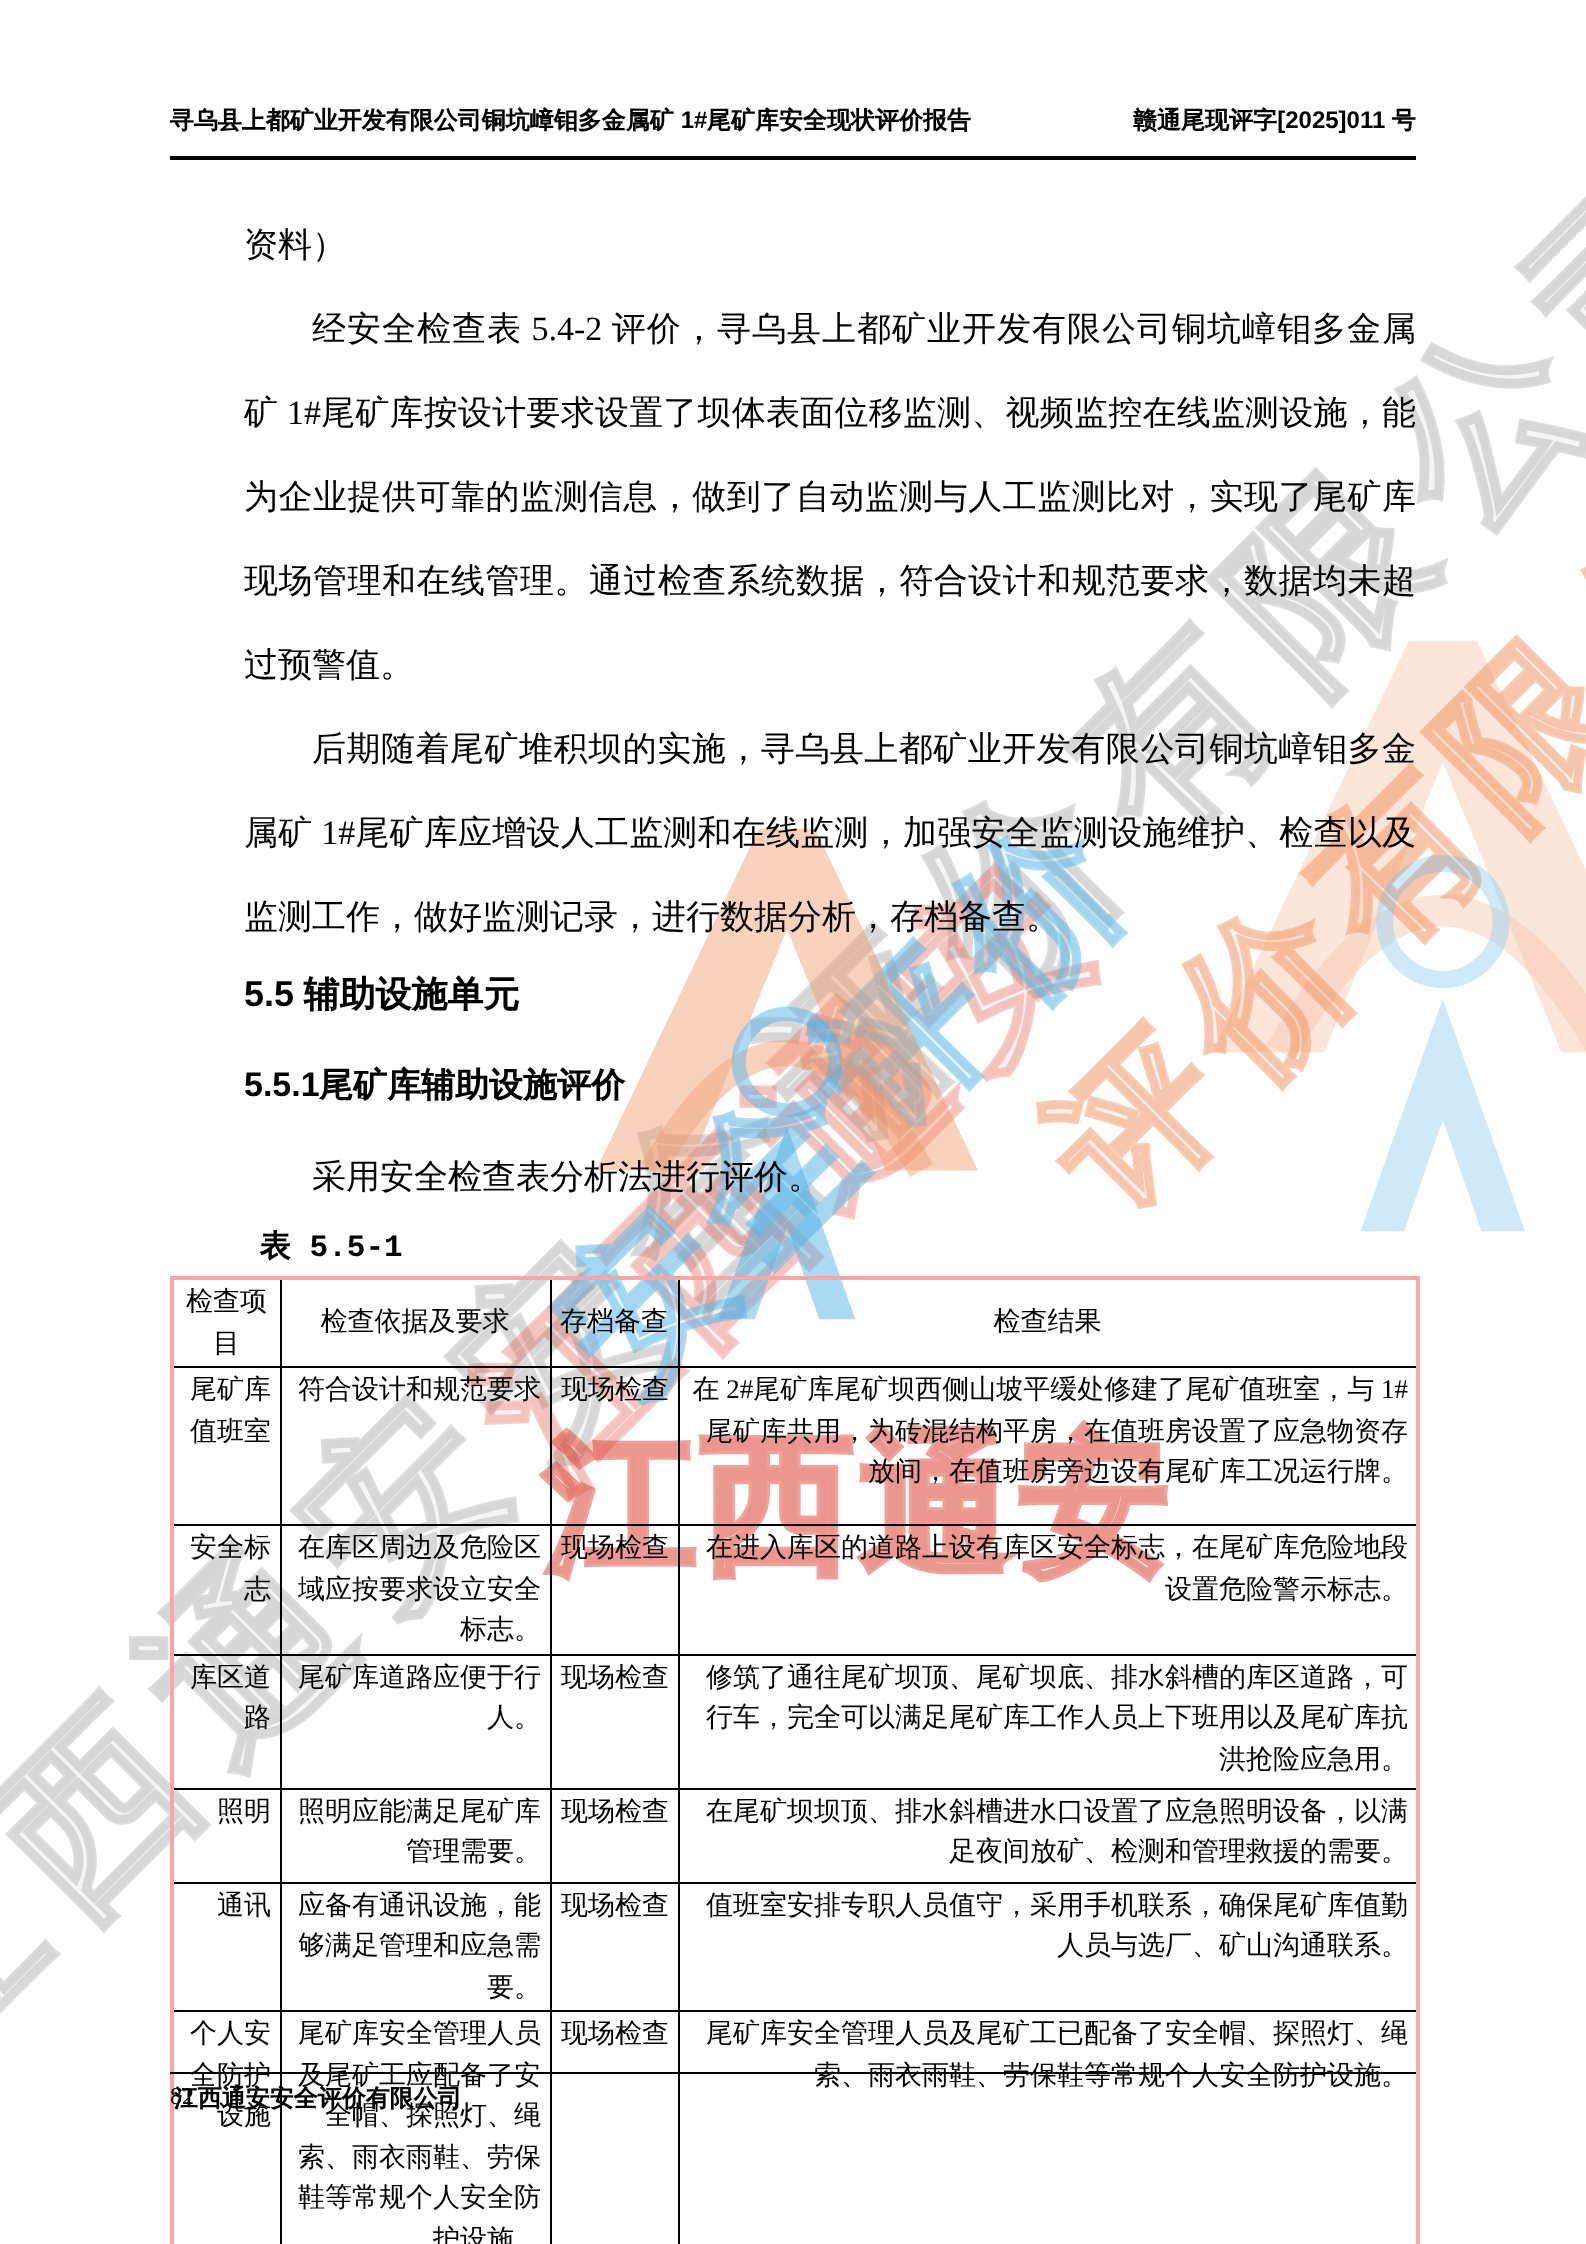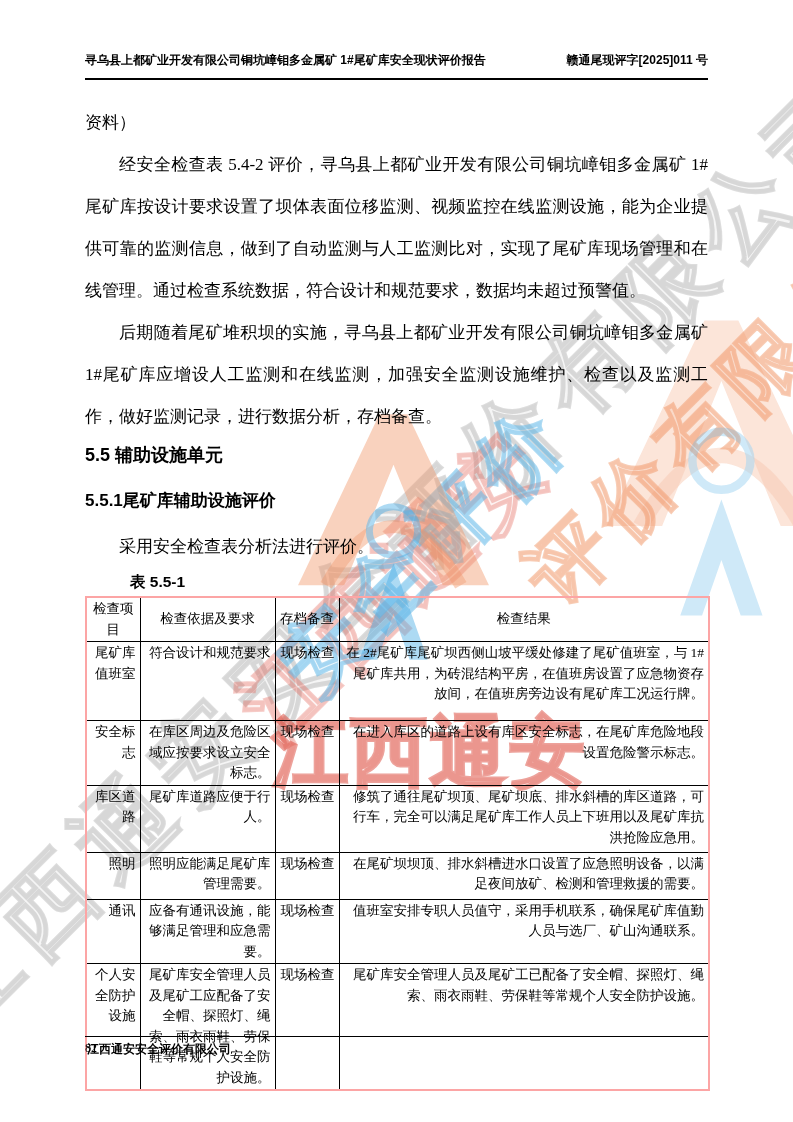--- a/index.html
+++ b/index.html
@@ -23,27 +23,27 @@
   .wm-red{left:272px;top:702px;font-size:76px;letter-spacing:3px;
            color:rgba(224,85,72,0.14);-webkit-text-stroke:3px rgba(220,70,55,0.5);}
   .logo{position:absolute;}
   .logo-main{left:296px;top:412px;width:196px;height:250px;opacity:0.85;}
   .logo-second{left:604px;top:318px;width:236px;height:300px;opacity:0.5;}
   
   .content{position:absolute;inset:0;z-index:1;padding:52px 85px 0 85px;box-sizing:border-box;}
   .doc-header{display:flex;justify-content:space-between;align-items:flex-end;
               font-family:"Liberation Sans",sans-serif;font-weight:bold;font-size:12px;color:#000;}
   .header-rule{margin-top:9px;height:2px;background:#000;}
-  .bodytext{font-size:17px;line-height:42px;text-align:justify;color:#000;}
+  .bodytext{font-size:17px;line-height:42px;text-align:justify;color:#000;margin-left:37px;}
   p.orphan{margin:22px 0 0 0;text-indent:0;}
   p.para{margin:0;text-indent:2em;}
   h2.sec{margin:6px 0 0 0;font-family:"Liberation Sans",sans-serif;font-size:18px;line-height:22px;color:#000;}
   h3.sec{margin:24px 0 0 0;font-family:"Liberation Sans",sans-serif;font-size:17px;line-height:22px;color:#000;}
   p.method{margin:14px 0 0 0;font-size:17px;line-height:42px;text-indent:2em;color:#000;}
-  .tbl-caption{margin:2px 0 0 0;display:flex;font-family:Liberation Sans, sans-serif;
+  .tbl-caption{margin:2px 0 0 0;display:flex;font-family:Liberation Mono, monospace;
                font-size:15.5px;font-weight:bold;line-height:24px;color:#000;flex-direction:column;}
   .tbl-caption .cap-no{margin-left:45px;}
   .tbl-caption .cap-title{margin-left:76px;}
   table.check{margin-top:2px;border-collapse:collapse;width:623px;table-layout:fixed;
               font-size:13.5px;line-height:20.5px;color:#000;border:2px solid #fca5a5;}
   table.check th,table.check td{border:1px solid #000;padding:1px 4px;vertical-align:top;
               text-align:right;word-break:break-all;background:transparent;}
   table.check th{text-align:center;font-weight:normal;height:23px;vertical-align:middle;}
   td.c-method{text-align:center;}
   col.c1{width:54px;}col.c2{width:135px;}col.c3{width:64px;}col.c4{width:370px;}

